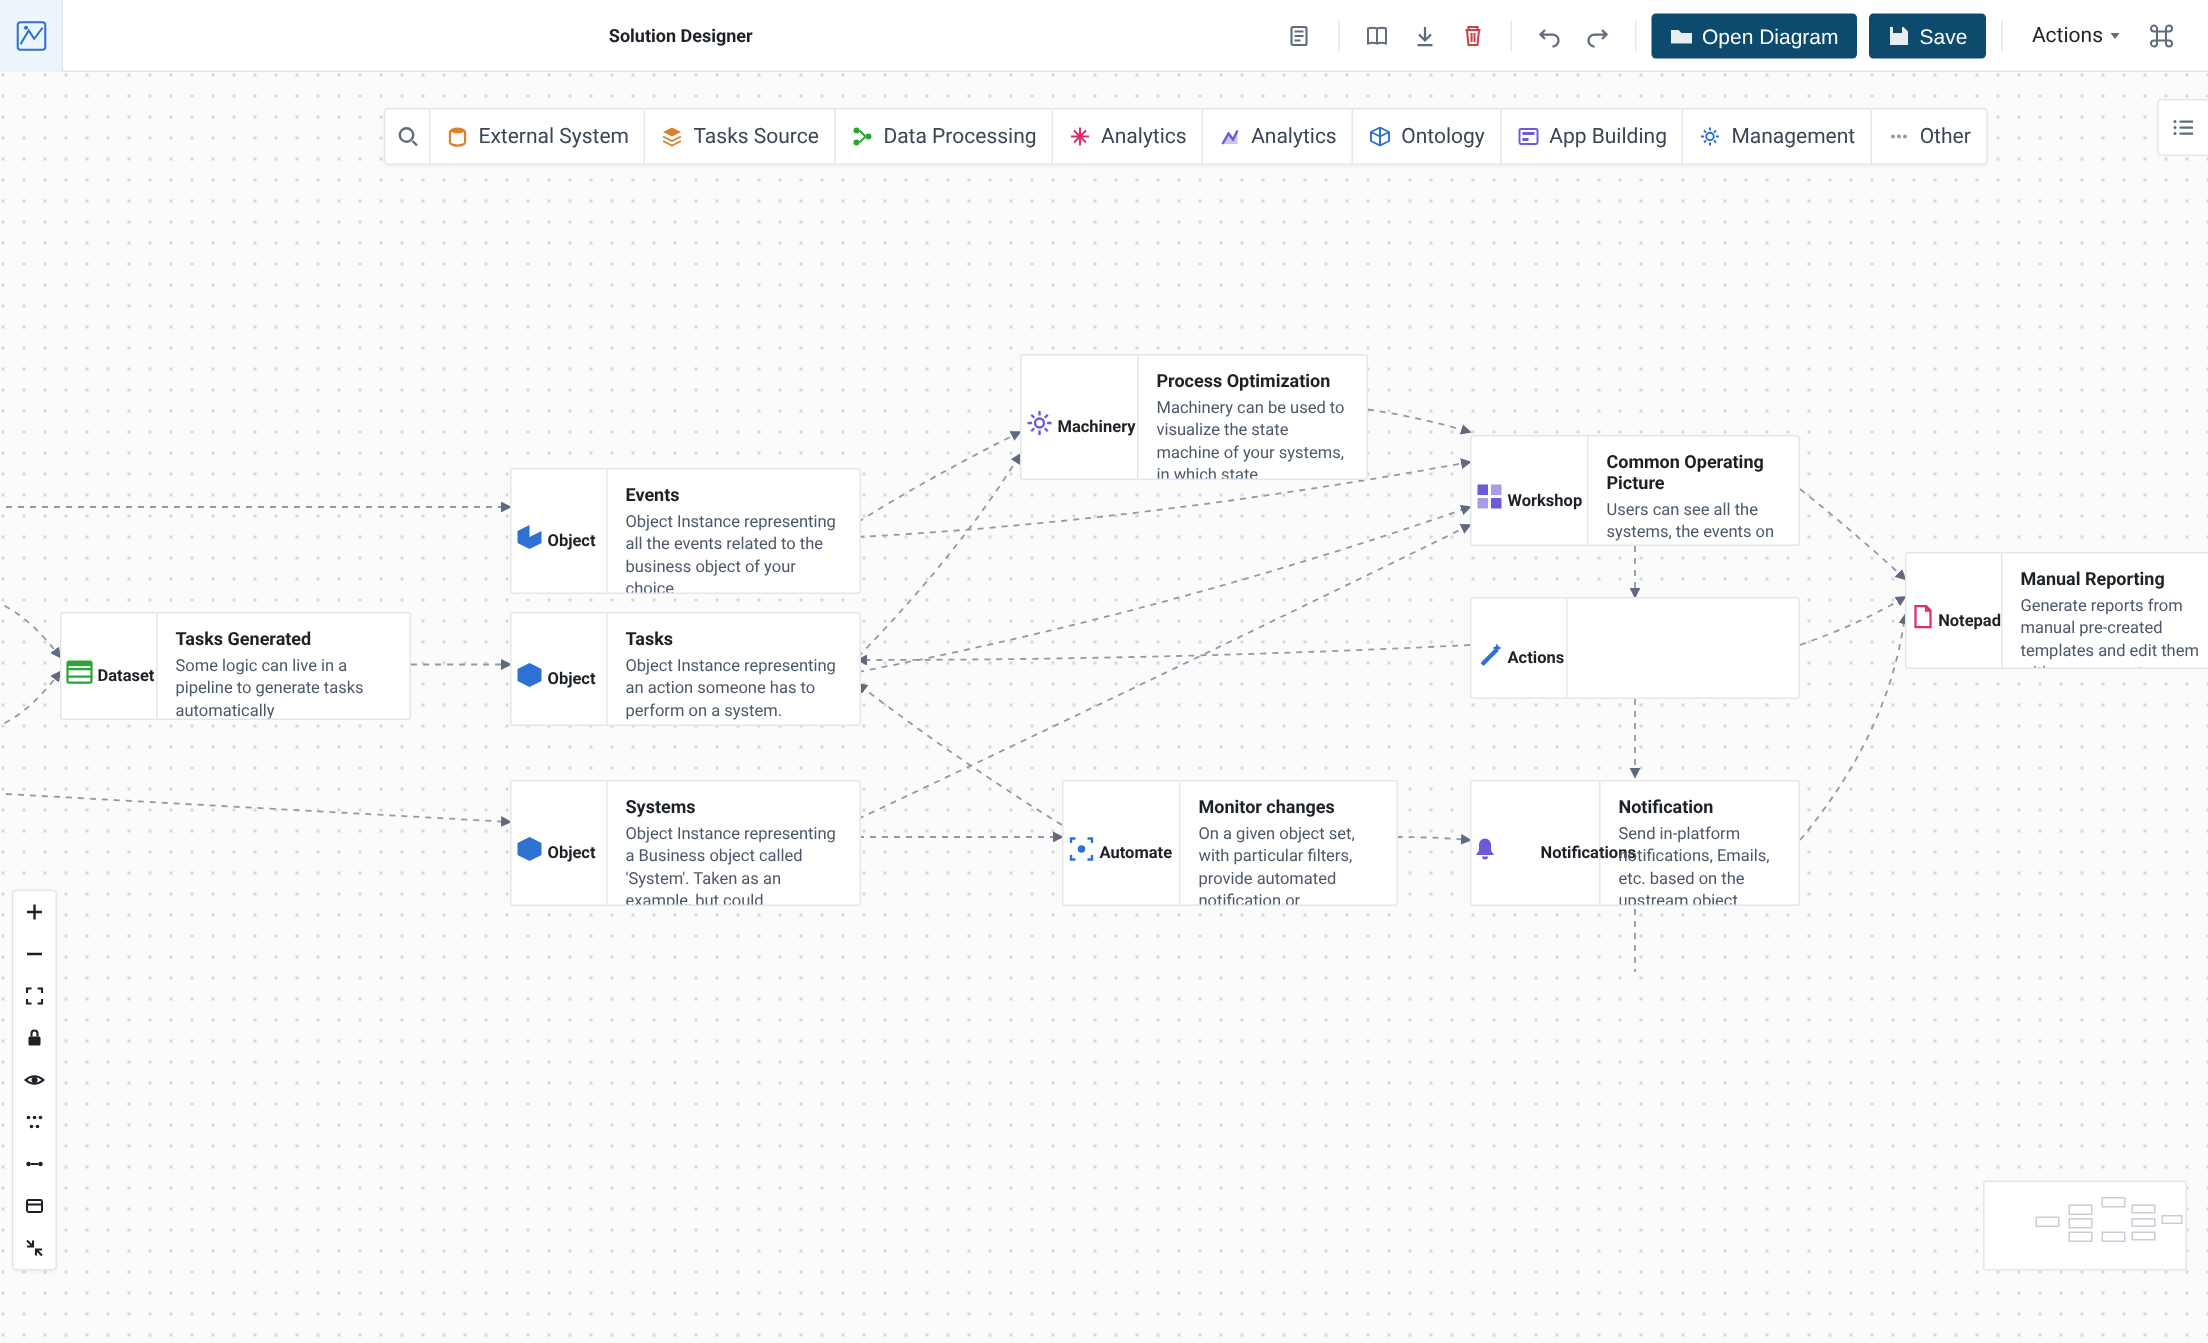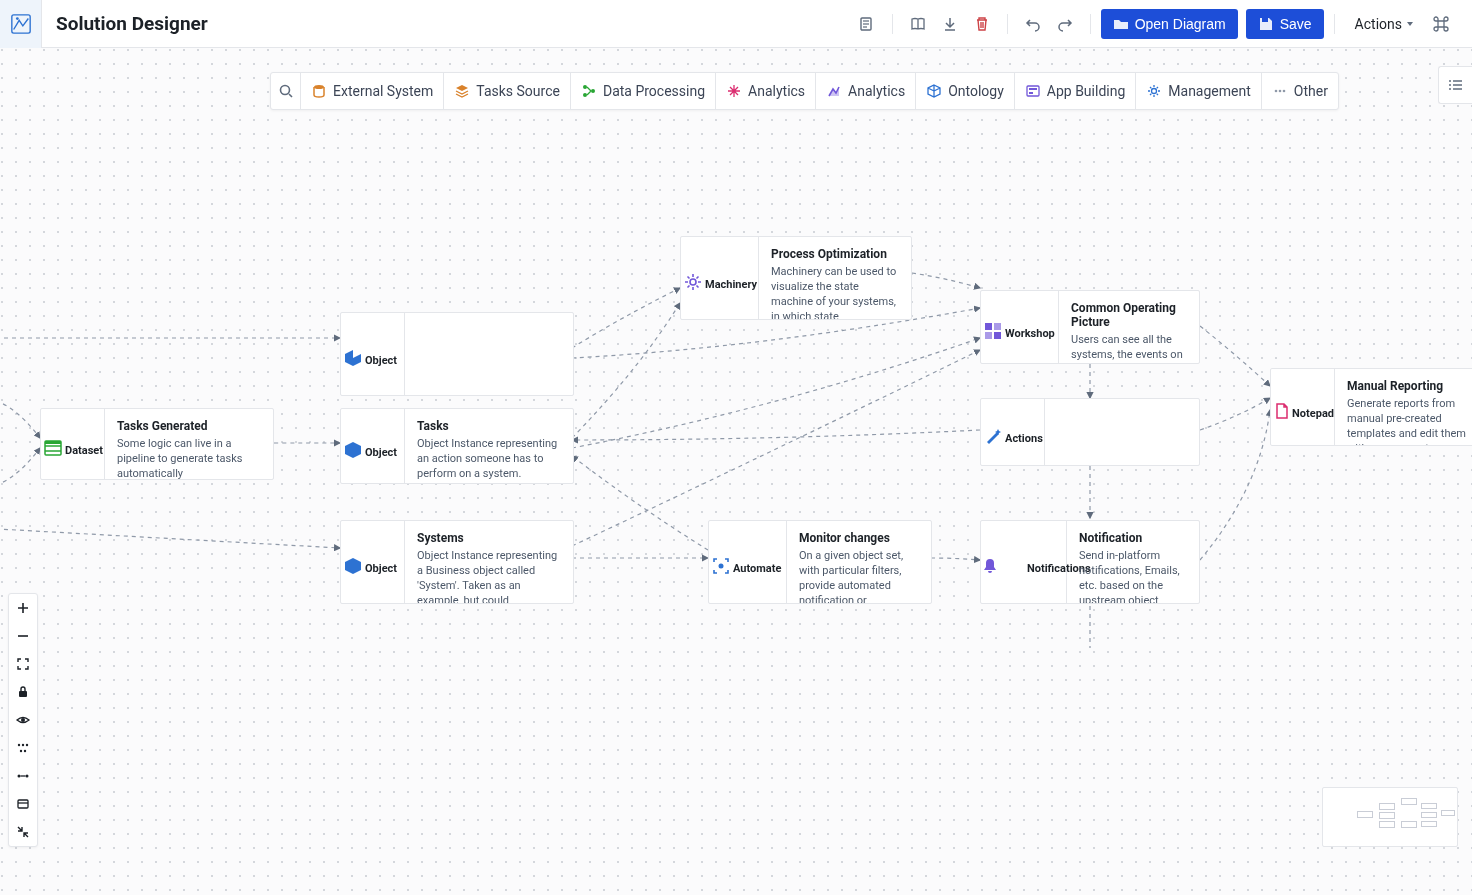--- a/index.html
+++ b/index.html
@@ -1,29 +1,29 @@
 <!DOCTYPE html>
 <html><head>
 <meta charset="utf-8">
 <style>
 * { margin:0; padding:0; box-sizing:border-box; }
 html,body { width:1472px; height:895px; font-family:-apple-system,BlinkMacSystemFont,"Segoe UI",Roboto,Helvetica,Arial,sans-serif; background:#fbfbfc; overflow:hidden; }
 .header { height:48px; background:#fff; border-bottom:1px solid #e4e6ea; display:flex; align-items:center; padding:0 16px 0 0; }
 .logo { width:42px; height:48px; display:flex; align-items:center; justify-content:center; background:#eef4fb; border-right:1px solid #e4e6ea; }
-.title { font-size:19px; font-weight:700; color:#1c2127; margin-left:14px; flex:1; }
+.title { font-size:12px; font-weight:700; color:#1c2127; margin-left:14px; flex:1;text-align:center; }
 .hdr-right { display:flex; align-items:center; gap:2px; }
 .icon-btn { width:30px; height:30px; display:flex; align-items:center; justify-content:center; cursor:pointer; border-radius:3px; }
 .divider { width:1px; height:20px; background:#e4e6ea; margin:0 8px; }
-.btn-primary { background:#1d4ed8; color:#fff; border:none; height:30px; padding:0 12px; border-radius:3px; font-size:14px; font-weight:500; display:flex; align-items:center; gap:6px; cursor:pointer; }
+.btn-primary { background:#0c4a6e; color:#fff; border:none; height:30px; padding:0 12px; border-radius:3px; font-size:14px; font-weight:500; display:flex; align-items:center; gap:6px; cursor:pointer; }
 .actions-btn { height:30px; padding:0 10px; display:flex; align-items:center; gap:4px; font-size:14px; color:#1c2127; cursor:pointer; border-radius:3px; }
 
 .canvas { position:relative; width:1472px; height:847px; overflow:hidden; }
 .dots-bg { position:absolute; inset:0; background-image:radial-gradient(circle,#d4d7dc 1px,transparent 1px); background-size:14px 14px; background-position:-5px -5px; }
 
-.palette { position:absolute; top:24px; left:270px; height:38px; background:#fff; border:1px solid #e4e6ea; border-radius:3px; box-shadow:0 1px 3px rgba(0,0,0,.05); display:flex; align-items:center; }
+.palette { position:absolute; top:24px; left:256px; height:38px; background:#fff; border:1px solid #e4e6ea; border-radius:3px; box-shadow:0 1px 3px rgba(0,0,0,.05); display:flex; align-items:center; }
 .pal-search { width:30px; display:flex; align-items:center; justify-content:center; border-right:1px solid #e4e6ea; height:100%; cursor:pointer; }
 .pal-item { padding:0 10px; height:100%; display:flex; align-items:center; gap:6px; font-size:14px; color:#3c4556; border-right:1px solid #e4e6ea; cursor:pointer; white-space:nowrap; }
 .pal-item:last-child { border-right:none; }
 .pal-icon { width:16px; height:16px; display:flex; align-items:center; justify-content:center; }
 
 .toc-btn { position:absolute; top:18px; right:0; width:34px; height:38px; background:#fff; border:1px solid #e4e6ea; border-right:none; border-radius:3px 0 0 3px; display:flex; align-items:center; justify-content:center; cursor:pointer; }
 
 .side-tools { position:absolute; left:8px; bottom:48px; width:30px; background:#fff; border:1px solid #e4e6ea; border-radius:3px; box-shadow:0 1px 3px rgba(0,0,0,.05); }
 .side-tools .tool { height:28px; display:flex; align-items:center; justify-content:center; cursor:pointer; }
 
@@ -292,20 +292,24 @@
   </div>
 
   <div class="node" style="left:340px; top:264px; width:234px; height:84px;">
     <div class="node-left">
         <div class="node-icon">
           <svg width="20" height="20" viewBox="0 0 20 20">
             <path d="M10 2 L18 6 V14 L10 18 L2 14 V6 Z M10 2 V10 L18 6 M10 10 L2 6 M10 10 V18" fill="#2d72d2" stroke="#2d72d2" stroke-width="0"></path>
           </svg>
         </div>
         <div class="node-type">Object</div>
+      </div>
+    <div class="node-right">
+        <div class="node-title">Events</div>
+        <div class="node-desc">Object Instance representing all the events related to the business object of your choice</div>
       </div>
   </div>
 
   <div class="node" style="left:340px; top:360px; width:234px; height:76px;">
     <div class="node-left">
         <div class="node-icon">
           <svg width="20" height="20" viewBox="0 0 20 20">
             <path d="M10 2 L18 6 V14 L10 18 L2 14 V6 Z" fill="#2d72d2"></path>
           </svg>
         </div>

